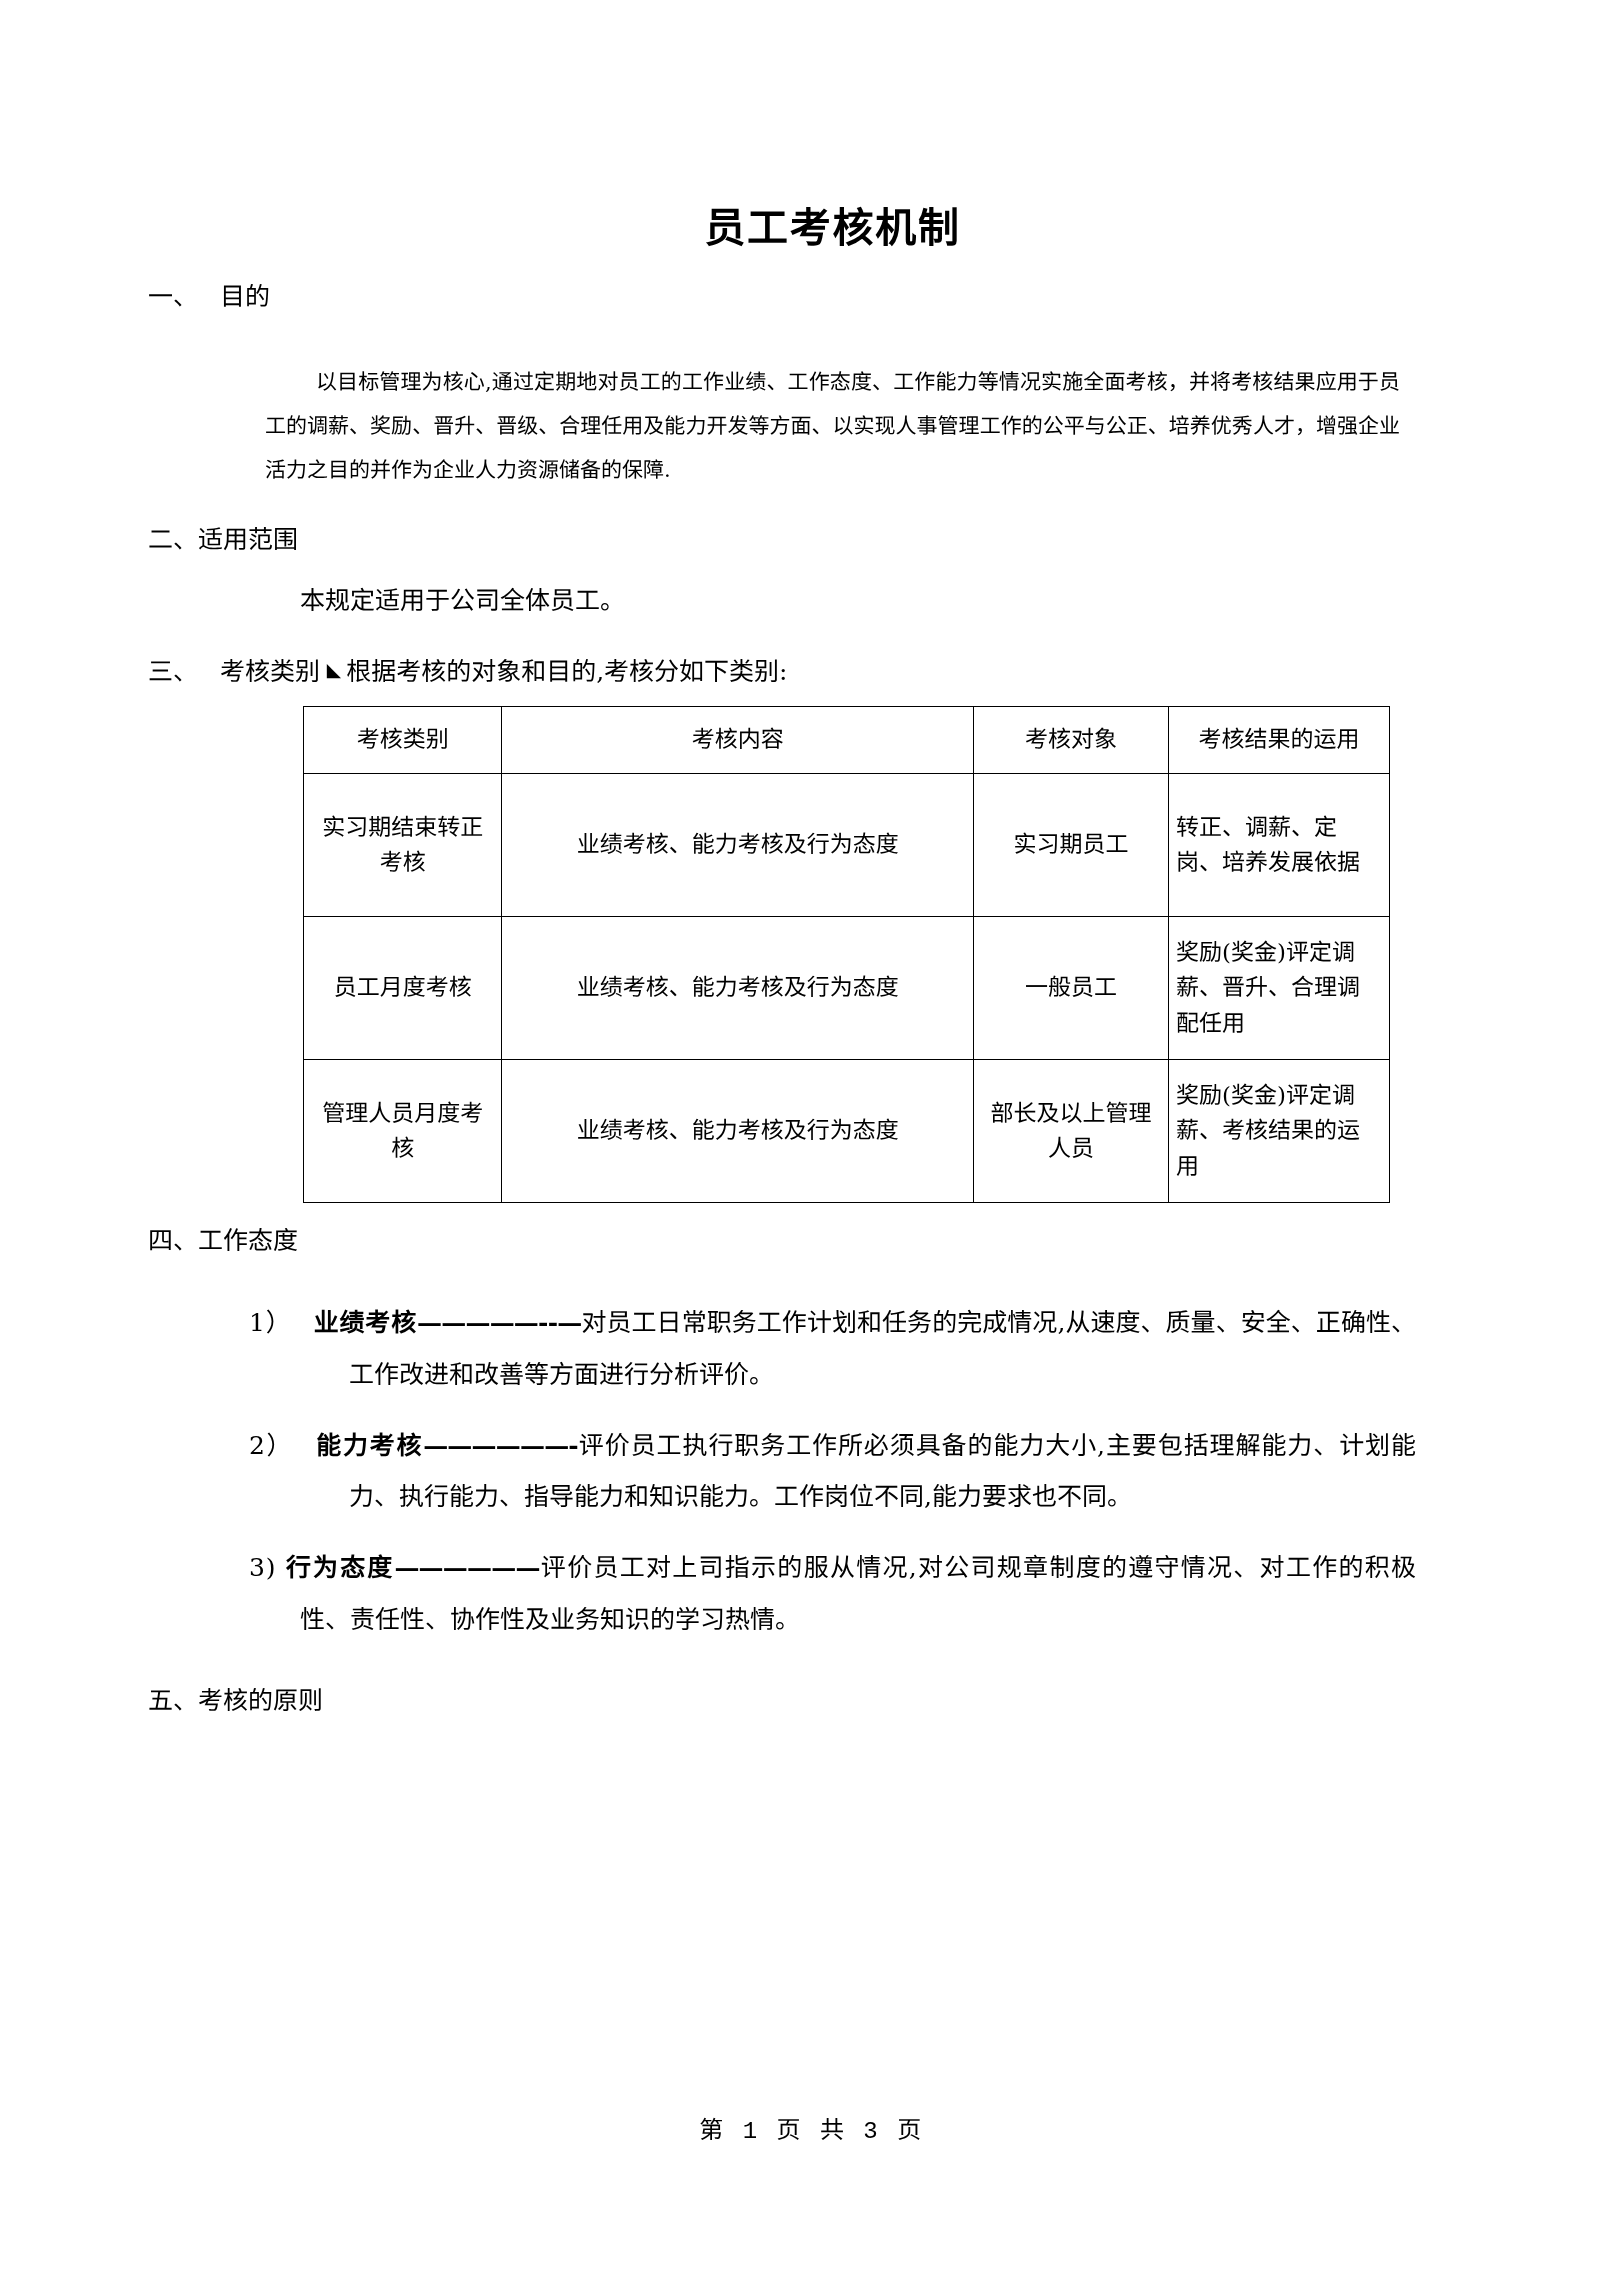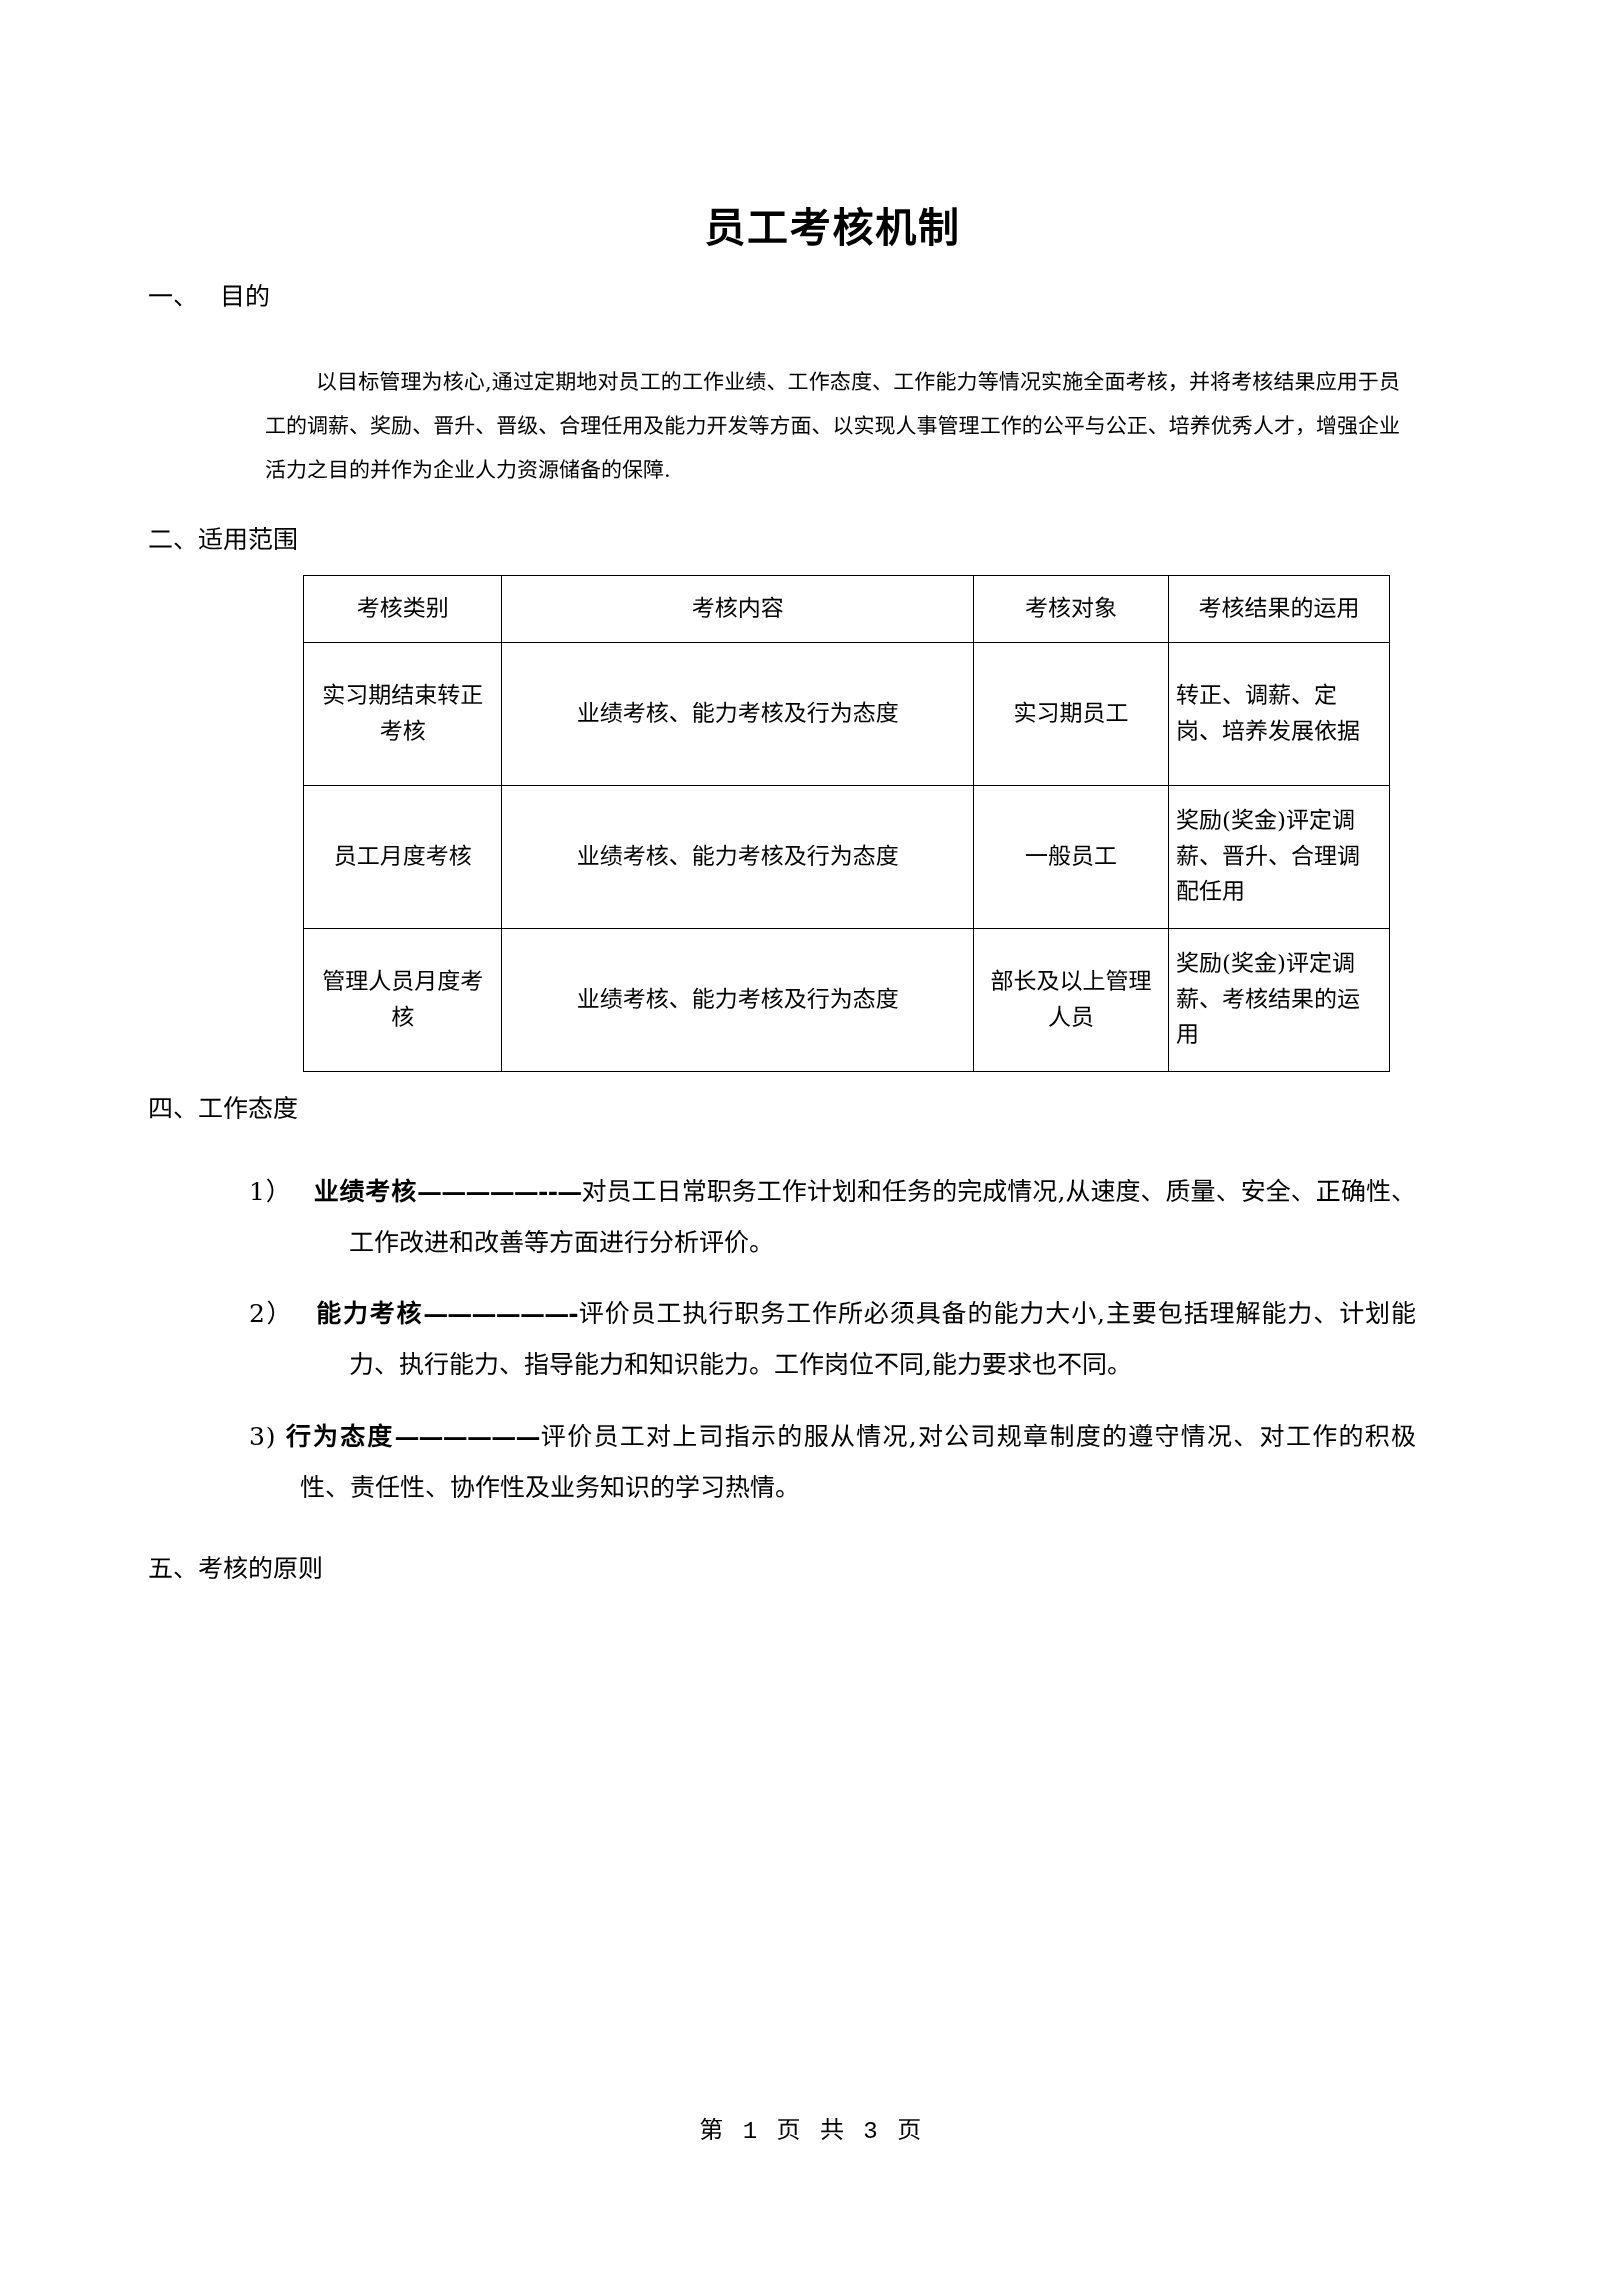--- a/index.html
+++ b/index.html
@@ -172,21 +172,25 @@
 
     <div class="section-heading sec-1">
       <span class="sec-num">一、</span><span class="num-gap"></span><span>目的</span>
     </div>
     <div class="spacer-sm"></div>
     <p class="para para-indent">以目标管理为核心,通过定期地对员工的工作业绩、工作态度、工作能力等情况实施全面考核，并将考核结果应用于员工的调薪、奖励、晋升、晋级、合理任用及能力开发等方面、以实现人事管理工作的公平与公正、培养优秀人才，增强企业活力之目的并作为企业人力资源储备的保障.</p>
 
     <div class="section-heading sec-2">
       <span class="sec-num">二、</span><span>适用范围</span>
     </div>
-
+    <p class="sub-para">本规定适用于公司全体员工。</p>
+
+    <div class="section-heading sec-3">
+      <span class="sec-num">三、</span><span class="num-gap"></span><span>考核类别</span><span class="marker-glyph">◣</span><span>根据考核的对象和目的,考核分如下类别:</span>
+    </div>
 
     <div class="tbl-wrap">
       <table class="grade-table">
         <thead>
           <tr>
             <th class="col-type">考核类别</th>
             <th class="col-content">考核内容</th>
             <th class="col-target">考核对象</th>
             <th class="col-apply">考核结果的运用</th>
           </tr>

